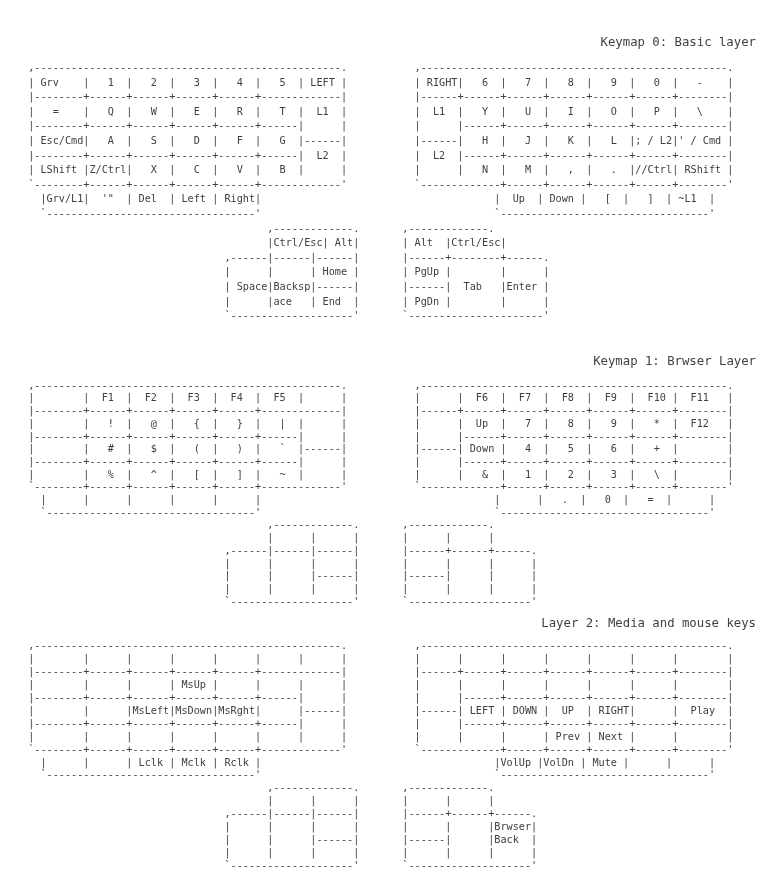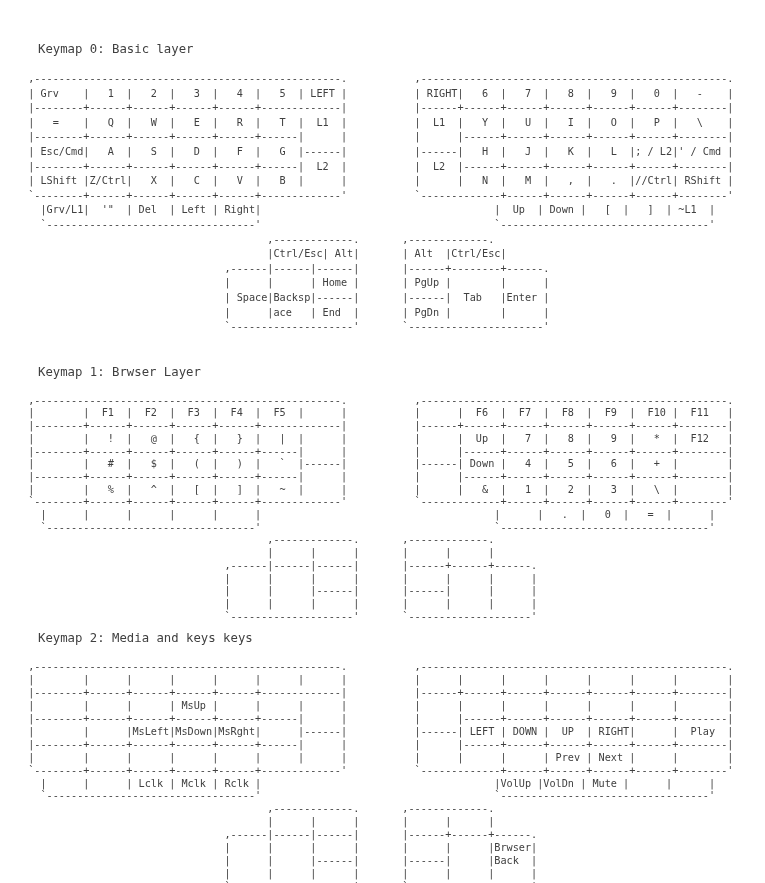--- a/index.html
+++ b/index.html
@@ -17,21 +17,22 @@
     padding: 26px 0 0 22px;
     font-family: "DejaVu Sans Mono", "Liberation Mono", monospace;
     color: #404040;
   }
   .km-title {
     font-family: "DejaVu Sans Mono", "Liberation Mono", monospace;
     font-size: 12.3px;
     line-height: 14px;
     font-weight: 400;
     white-space: pre;
-    margin: 16px;
+    margin: 9px;
+    text-align: right;
   }
   pre.art {
     font-family: "DejaVu Sans Mono", "Liberation Mono", monospace;
     font-size: 10.2px;
     margin: 0;
     white-space: pre;
     color: #404040;
   }
   #art-0 { margin-top: 12px; line-height: 14.6px; }
   #title-1 { margin-top: 30px; }
@@ -77,21 +78,21 @@
    |      |      |      |      |      |                                      |      |   .  |   0  |   =  |      |
    `----------------------------------'                                      `----------------------------------'
                                         ,-------------.       ,-------------.
                                         |      |      |       |      |      |
                                  ,------|------|------|       |------+------+------.
                                  |      |      |      |       |      |      |      |
                                  |      |      |------|       |------|      |      |
                                  |      |      |      |       |      |      |      |
                                  `--------------------'       `--------------------'</pre>
 
-  <div class="km-title" id="title-2">Keymap 2: Media and keys keys</div>
+  <div class="km-title" id="title-2">Layer 2: Media and mouse keys</div>
   <pre class="art" id="art-2"> ,--------------------------------------------------.           ,--------------------------------------------------.
  |        |      |      |      |      |      |      |           |      |      |      |      |      |      |        |
  |--------+------+------+------+------+-------------|           |------+------+------+------+------+------+--------|
  |        |      |      | MsUp |      |      |      |           |      |      |      |      |      |      |        |
  |--------+------+------+------+------+------|      |           |      |------+------+------+------+------+--------|
  |        |      |MsLeft|MsDown|MsRght|      |------|           |------| LEFT | DOWN |  UP  | RIGHT|      |  Play  |
  |--------+------+------+------+------+------|      |           |      |------+------+------+------+------+--------|
  |        |      |      |      |      |      |      |           |      |      |      | Prev | Next |      |        |
  `--------+------+------+------+------+-------------'           `-------------+------+------+------+------+--------'
    |      |      | Lclk | Mclk | Rclk |                                      |VolUp |VolDn | Mute |      |      |

